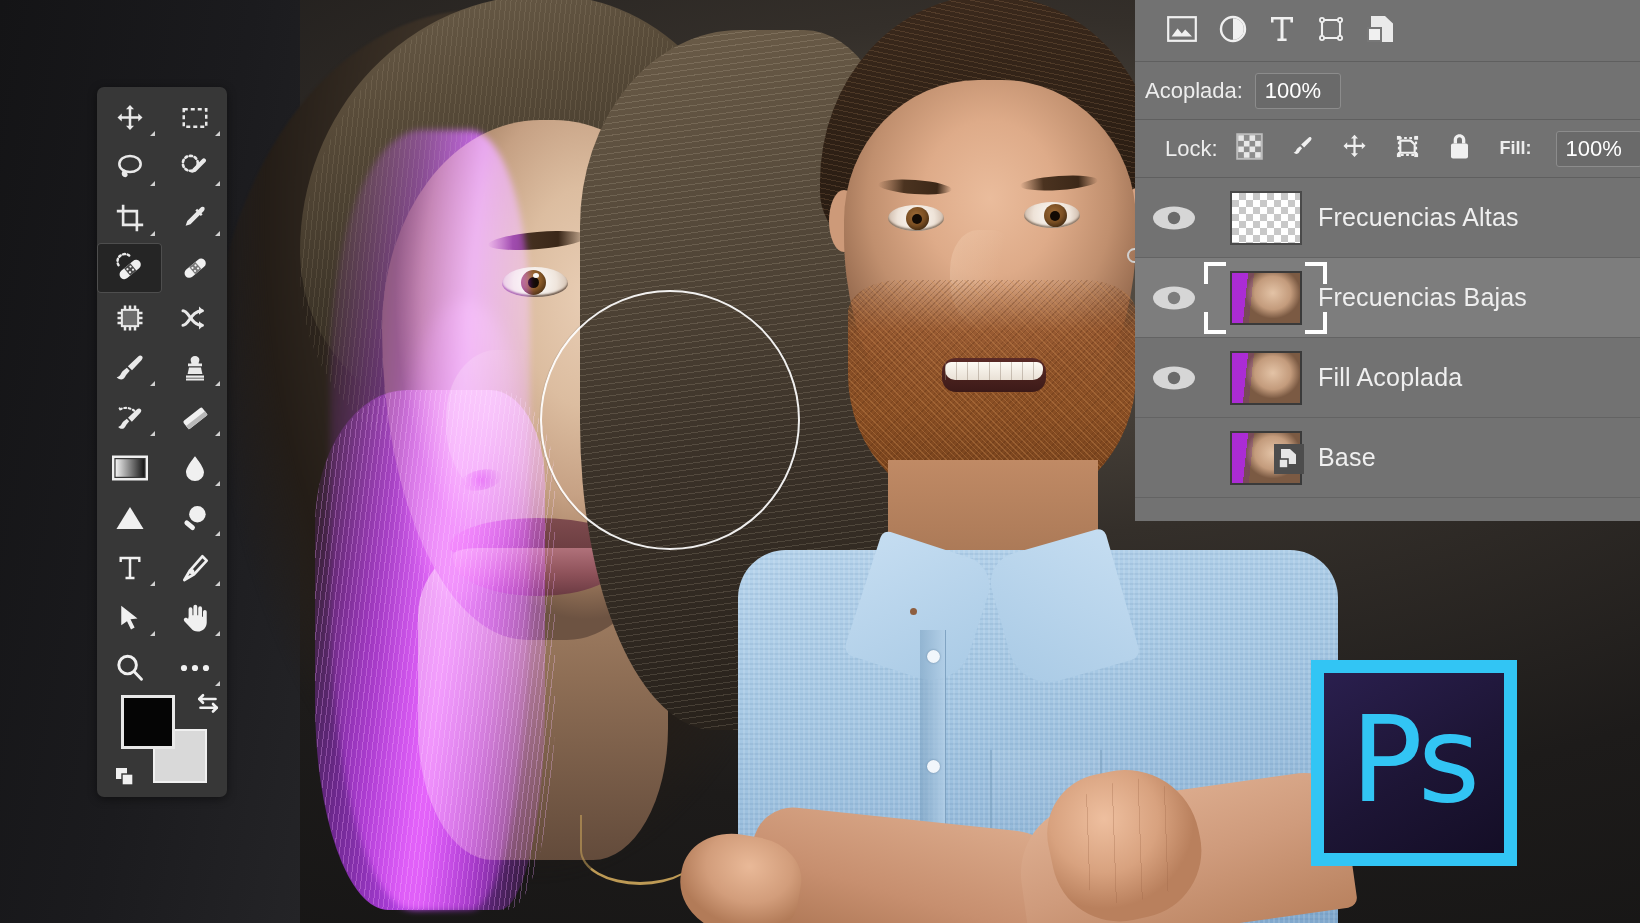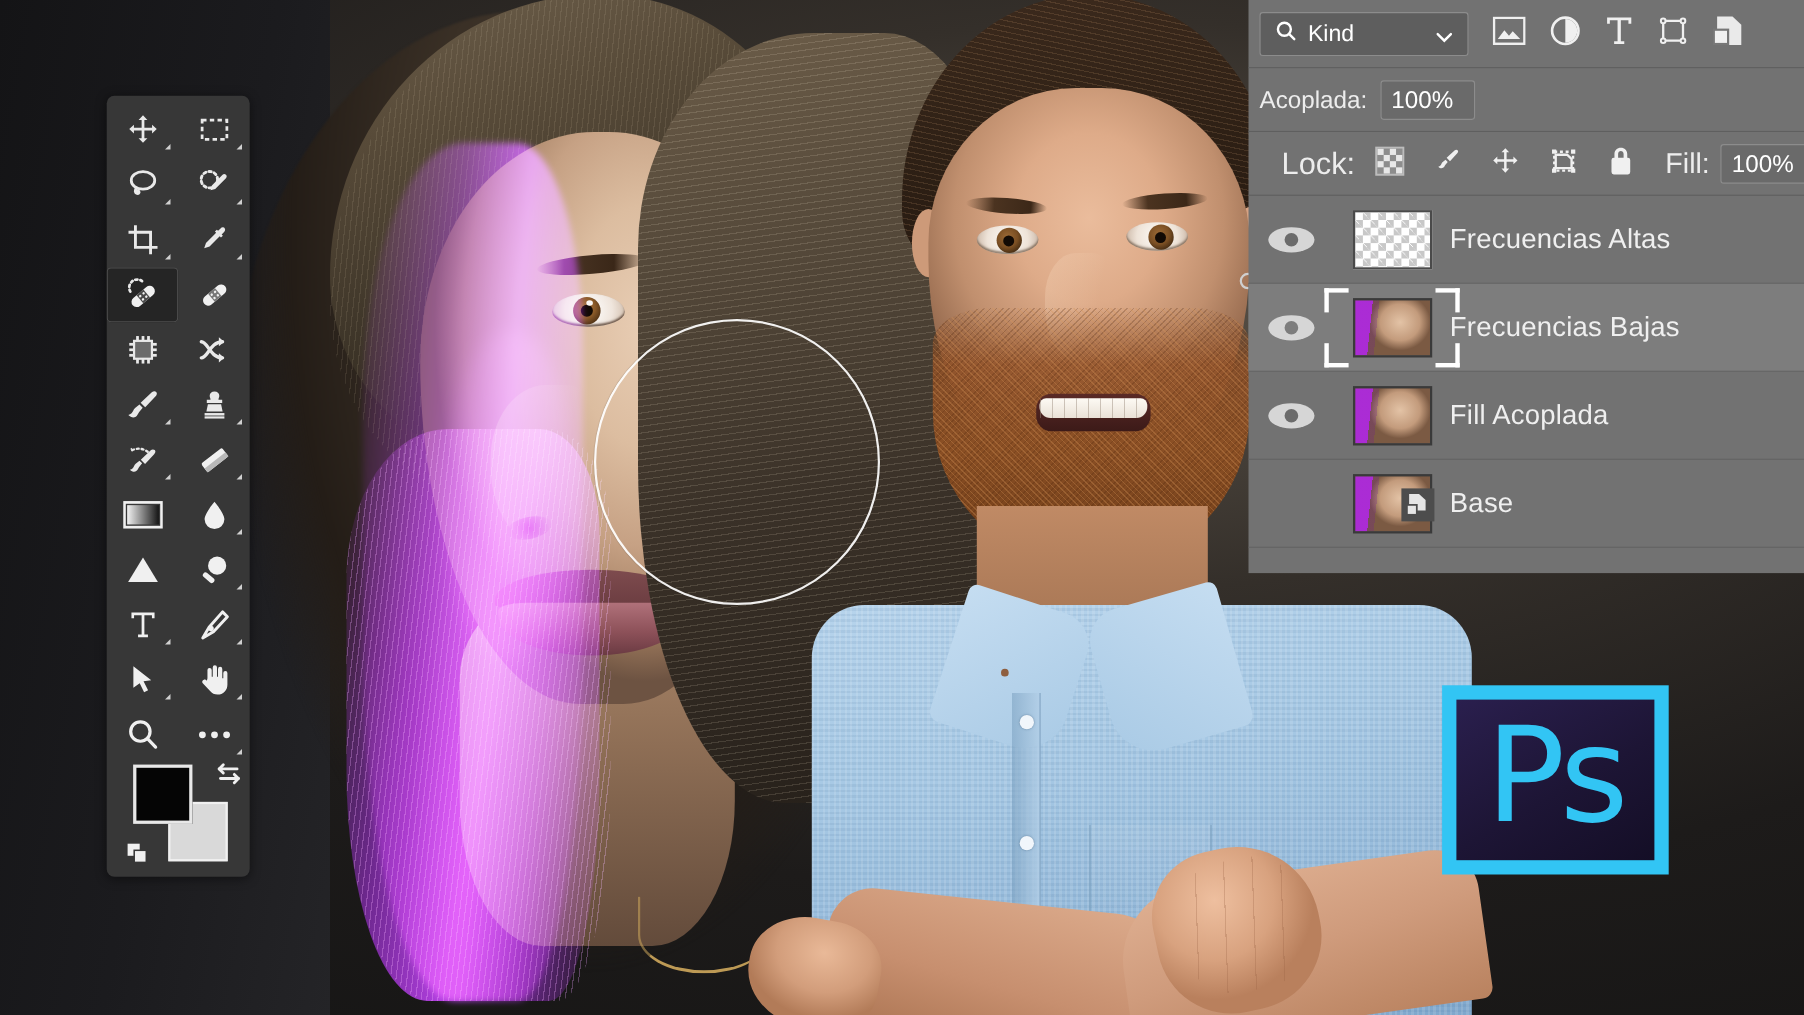--- a/index.html
+++ b/index.html
@@ -369,23 +369,23 @@
   .opacity-field {
     width: 86px; height: 36px; background: #6a6a6a; border: 1px solid #8c8c8c;
     border-radius: 3px; display: flex; align-items: center; justify-content: flex-start;
     padding-left: 9px; font-size: 22px; color: #fff;
   }
 
   .lp-row-lock {
     height: 58px; display: flex; align-items: center; padding-left: 30px;
     border-bottom: 1px solid #5f5f5f; gap: 0;
   }
-  .lock-label { font-size: 28px; color: #ededed; margin-right: 18px; }
+  .lock-label { font-size: 22px; color: #ededed; margin-right: 18px; }
   .lock-icons { display: flex; align-items: center; gap: 26px; }
-  .fill-label { font-size: 26px; color: #ededed; margin-left: 28px; margin-right: 10px; }
+  .fill-label { font-size: 18px; color: #ededed; margin-left: 28px; margin-right: 24px; font-weight: bold; }
   .fill-field {
     width: 86px; height: 36px; background: #6a6a6a; border: 1px solid #8c8c8c;
     border-radius: 3px; display: flex; align-items: center; padding-left: 9px;
     font-size: 22px; color: #fff;
   }
 
   .layer-row {
     height: 80px; display: flex; align-items: center;
     border-bottom: 1px solid #636363; position: relative;
   }
@@ -417,21 +417,21 @@
   .tsm.tr { right: 0; top: 0; border-left: none; border-bottom: none; }
   .tsm.bl { left: 0; bottom: 0; border-right: none; border-top: none; }
   .tsm.br { right: 0; bottom: 0; border-left: none; border-top: none; }
   .smart-badge {
     position: absolute; right: 14px; bottom: 11px; width: 30px; height: 30px;
     background: #4d4d4d; display: flex; align-items: center; justify-content: center;
   }
 
   
   .ps-logo {
-    position: absolute; left: 1311px; top: 623px; width: 206px; height: 172px;
+    position: absolute; left: 1311px; top: 660px; width: 206px; height: 206px;
     background: #32c5f4; padding: 13px;
   }
   .ps-inner {
     width: 100%; height: 100%;
     background: linear-gradient(150deg, #2a1f4e 0%, #1d1535 55%, #140e26 100%);
     display: flex; align-items: center; justify-content: center;
   }
   .ps-text {
     font-family: "DejaVu Sans", sans-serif;
     font-size: 120px; font-weight: 400; color: #32c5f4; line-height: 1;
@@ -763,34 +763,20 @@
             <rect x="1" y="1" width="11" height="11" fill="#f0f0f0"></rect>
             <rect x="7" y="7" width="11" height="11" fill="#f0f0f0" stroke="#373737" stroke-width="1.4"></rect>
           </svg>
       </div>
     </div>
   </div>
 
   <div class="layers-panel">
 
     <div class="lp-row-filter">
-      <div class="kind-select">
-        <span>
-          <svg width="22" height="22" viewBox="0 0 24 24" fill="none" stroke="#fff" stroke-width="2.4" stroke-linecap="round">
-              <circle cx="10.5" cy="10.5" r="6.4"></circle>
-              <path d="M15.3 15.3l5 5"></path>
-            </svg>
-        </span>
-        <span>Kind</span>
-        <span class="kind-chevron">
-          <svg width="18" height="16" viewBox="0 0 18 16" fill="none" stroke="#fff" stroke-width="2.2" stroke-linecap="round">
-              <path d="M3 5l6 6 6-6"></path>
-            </svg>
-        </span>
-      </div>
 
       <div class="filter-icons">
         <span>
           <svg width="30" height="26" viewBox="0 0 30 26">
               <rect x="1.2" y="1.2" width="27.6" height="23.6" fill="none" stroke="#f0f0f0" stroke-width="2.2"></rect>
               <path d="M4.6 20.5l6-8 4.2 5 3.4-4 6.8 7z" fill="#f0f0f0"></path>
             </svg>
         </span>
         <span>
           <svg width="28" height="28" viewBox="0 0 28 28">

